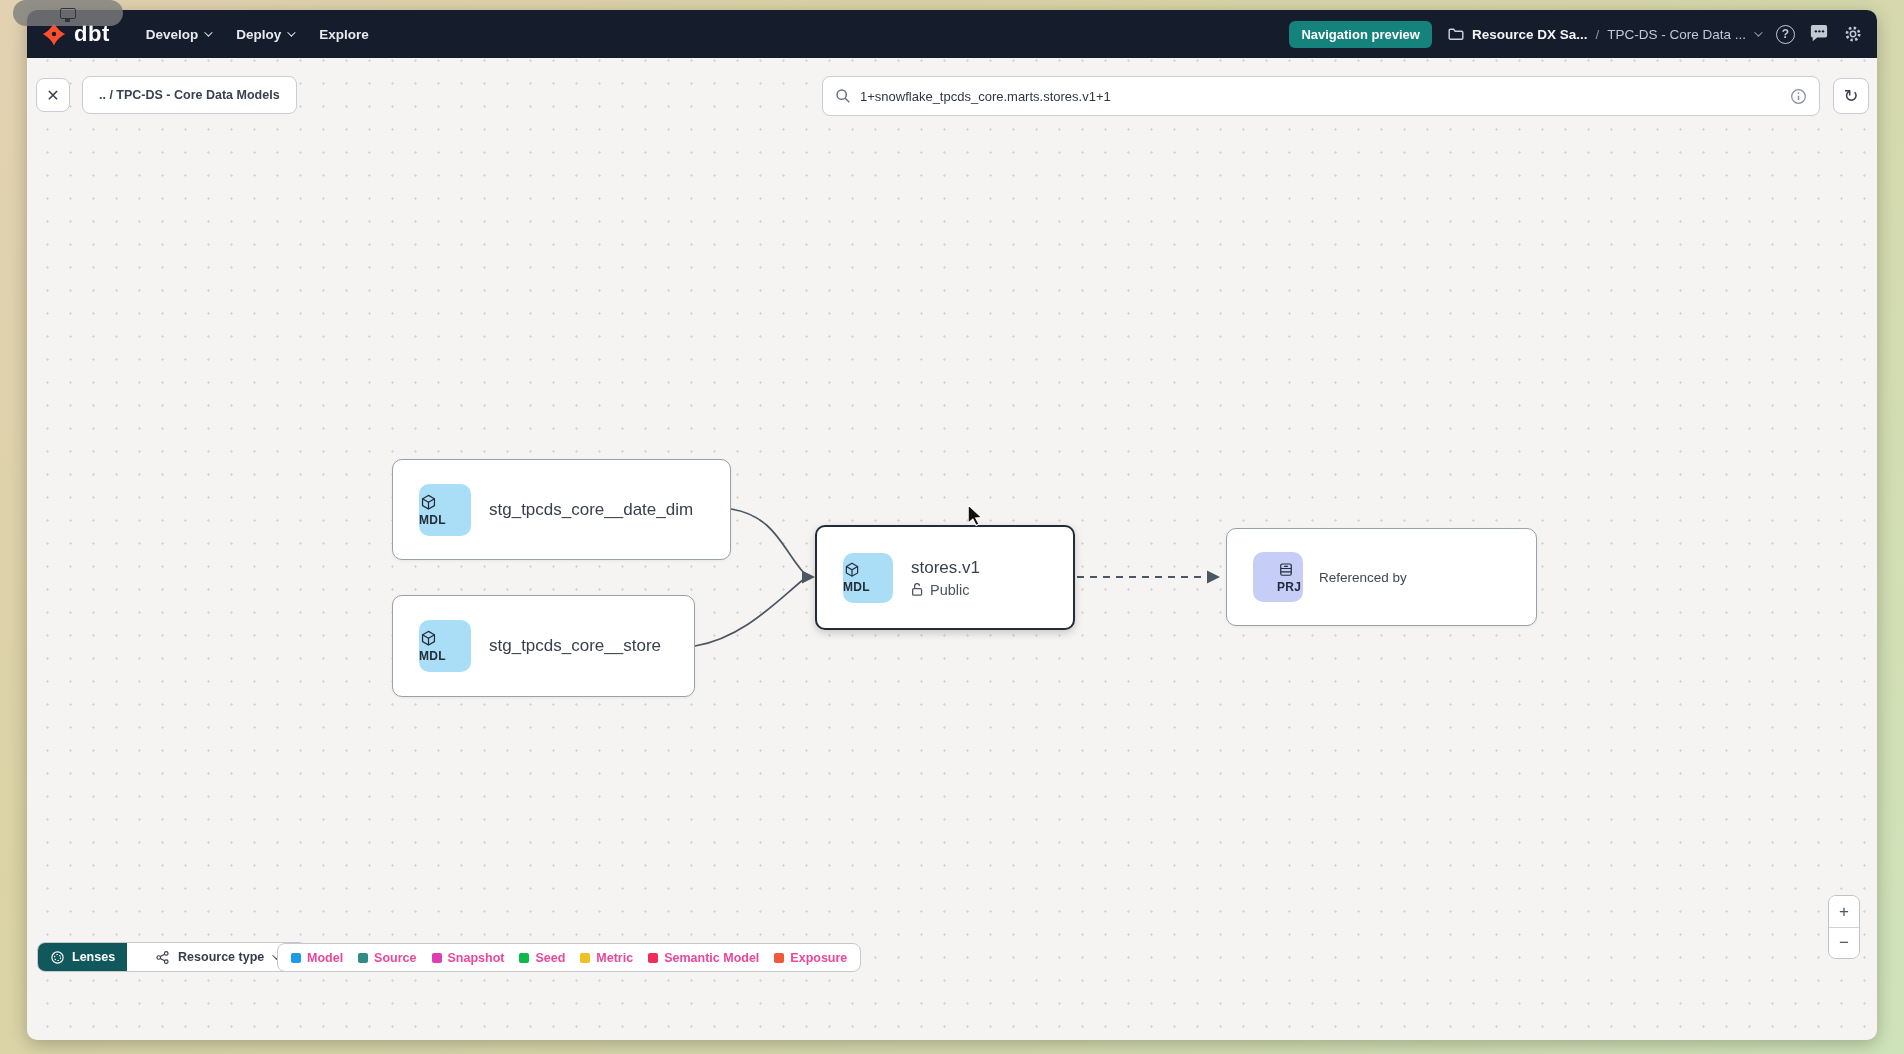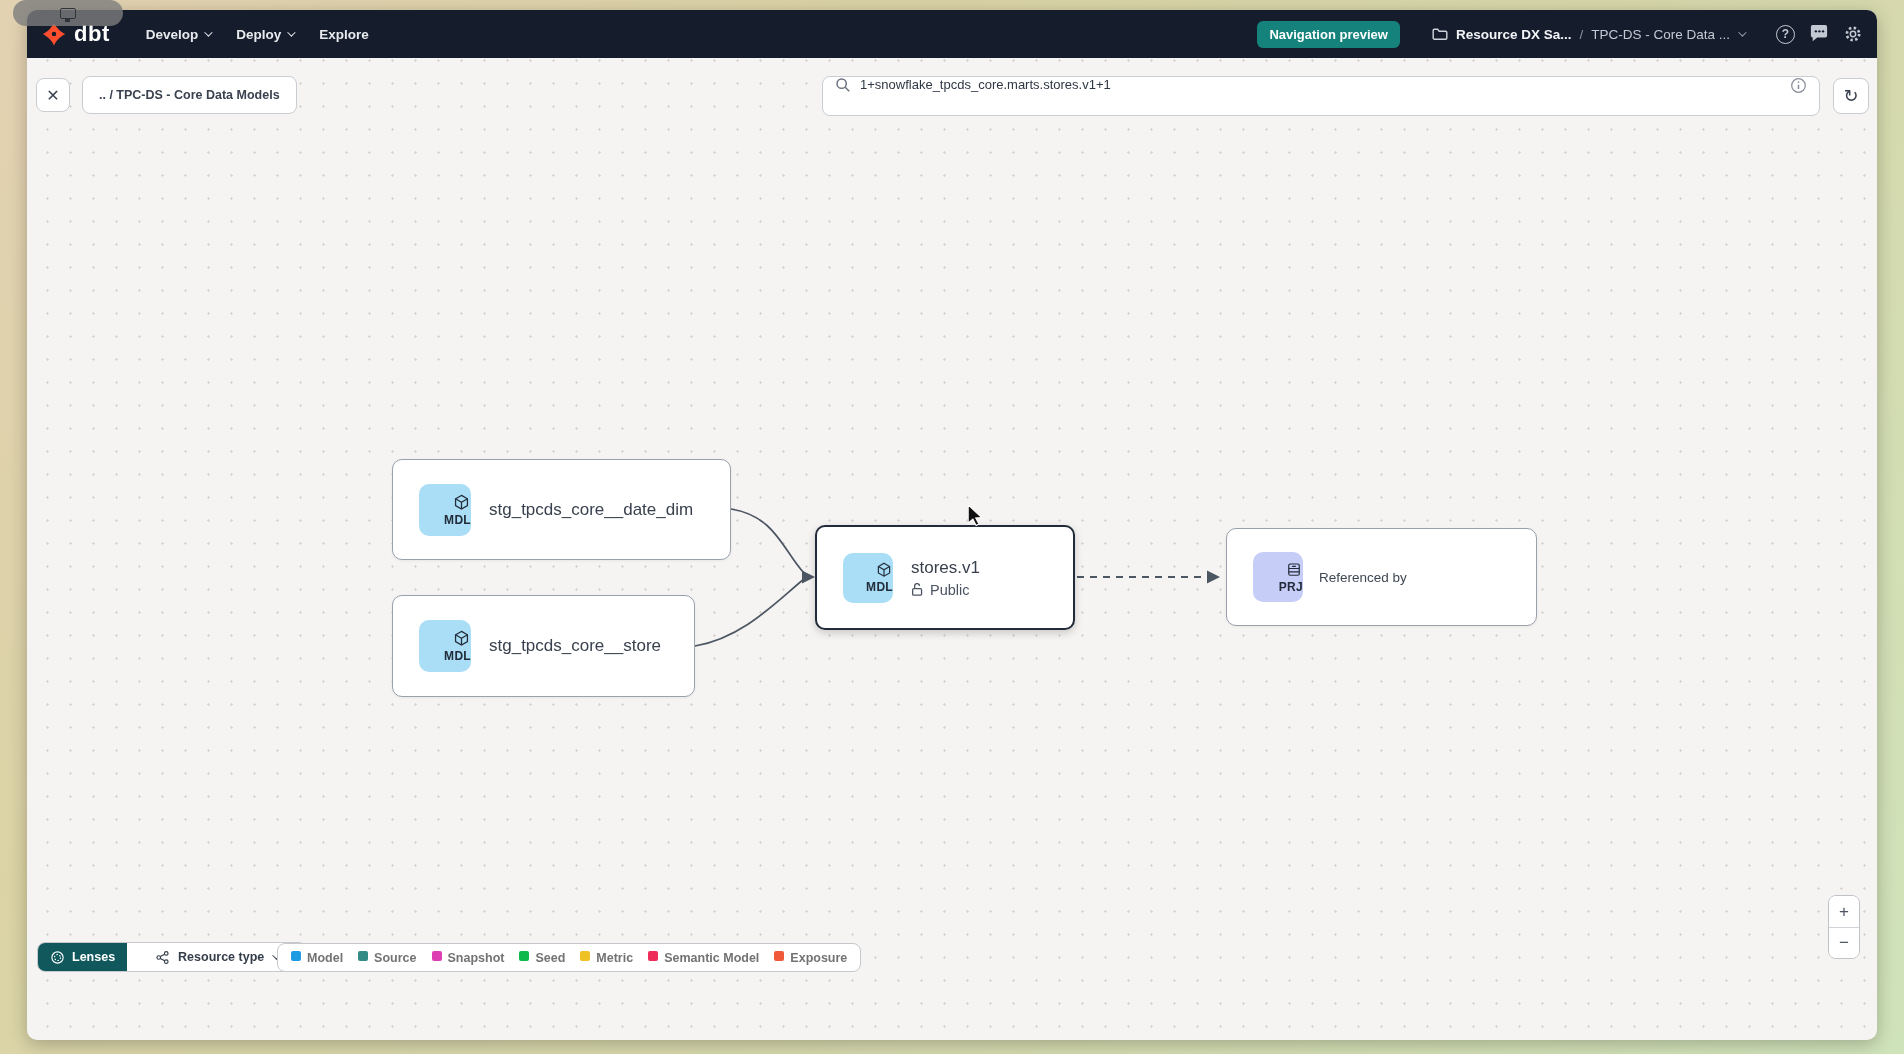--- a/index.html
+++ b/index.html
@@ -13,21 +13,21 @@
 
   
   .navbar { position:absolute; left:0; top:0; width:100%; height:48px; background:#151d2c;
     display:flex; align-items:center; padding:0 14px; gap:26px; z-index:30; }
   .brand { display:flex; align-items:center; gap:7px; margin-right:10px; }
   .brand-word { color:#fff; font-size:22px; font-weight:bold; letter-spacing:.5px; }
   .nav-item { display:flex; align-items:center; gap:6px; color:#e8eaee; font-size:13.5px;
     font-weight:600; cursor:pointer; }
   .chev { width:6px; height:6px; border-right:1.5px solid currentColor; border-bottom:1.5px solid currentColor;
     transform:rotate(45deg) translateY(-2px); display:inline-block; }
-  .nav-right { margin-left:auto; display:flex; align-items:center; gap:32px; }
+  .nav-right { margin-left:auto; display:flex; align-items:center; gap:16px; }
   .preview-badge { background:#15827c; color:#fff; font-size:13px; font-weight:600;
     padding:6px 12px; border-radius:6px; }
   .crumbs { display:flex; align-items:center; gap:8px; color:#cdd2da; font-size:13.5px; }
   .crumb-account { color:#f2f4f7; font-weight:bold; }
   .crumb-sep { color:#8d94a1; }
   .crumb-project { color:#c3c9d3; }
   .nav-icons { display:flex; align-items:center; gap:14px; color:#c3c9d2; }
   .help-circle { width:19px; height:19px; border:1.7px solid #c3c9d2; border-radius:50%;
     display:flex; align-items:center; justify-content:center; font-size:12px; font-weight:bold; color:#c3c9d2; }
 
@@ -38,36 +38,36 @@
   .monitor-ic:after { content:""; position:absolute; left:4px; bottom:-4px; width:5px; height:2.5px; background:#30343a; }
 
   
   .btn-sq { position:absolute; background:#fff; border:1px solid #c9ccd1; border-radius:8px;
     display:flex; align-items:center; justify-content:center; color:#3a4250; cursor:pointer; }
   .close-btn { left:9px; top:68px; width:34px; height:34px; font-size:16px; }
   .path-chip { position:absolute; left:55px; top:66px; height:38px; background:#fff;
     border:1px solid #c9ccd1; border-radius:8px; display:flex; align-items:center; padding:0 16px;
     font-size:12.5px; font-weight:600; color:#3a4250; cursor:pointer; }
   .searchbar { position:absolute; left:795px; top:66px; width:998px; height:40px; background:#fff;
-    border:1px solid #c9ccd1; border-radius:8px; display:flex; align-items:flex-start; padding:0 12px; gap:9px; }
+    border:1px solid #c9ccd1; border-radius:8px; display:flex; align-items:center; padding:0 12px; gap:9px; }
   .searchbar input { flex:1; border:none; outline:none; font-size:13px; color:#2f3744;
     font-family:inherit; background:transparent; }
   .refresh-btn { left:1806px; top:68px; width:36px; height:36px; font-size:18px; }
 
   
   .canvas { position:absolute; inset:48px 0 0 0;
     background-image:radial-gradient(circle,#d9d6d1 1.1px,transparent 1.3px);
     background-size:23px 23px; background-position:9px 14px; }
   .edges { position:absolute; left:0; top:0; pointer-events:none; }
 
   .node { position:absolute; background:#fff; border:1px solid #99a1ac; border-radius:10px;
     display:flex; align-items:center; gap:18px; padding:0 20px 0 26px; cursor:pointer;
     box-shadow:0 1px 3px rgba(0,0,0,.06); }
   .node.selected { border:2px solid #222b3a; box-shadow:0 3px 8px rgba(0,0,0,.18); }
-  .badge { border-radius:10px; display:flex; flex-direction:column; align-items:flex-end;
+  .badge { border-radius:10px; display:flex; flex-direction:column; align-items:flex-start;
     justify-content:center; gap:1px; flex:0 0 auto; }
   .badge-mdl { background:#a9def6; }
   .badge-prj { background:#c6cdf7;padding-left:24px; }
   .badge-label { font-size:12px; font-weight:bold; color:#232c3a; letter-spacing:.3px; }
   .node-title { font-size:17px; color:#39414e; font-weight:500; white-space:nowrap; }
   .node-col { display:flex; flex-direction:column; gap:4px; }
   .access-row { display:flex; align-items:center; gap:6px; color:#4c5462; font-size:14.5px; }
   .eyebrow { font-size:13.5px; color:#3f4754; }
   .node-title-lg { font-size:17.5px; color:#2f3744; }
 
@@ -76,21 +76,21 @@
   
   .lens-group { position:absolute; left:10px; top:932px; height:30px; display:flex;
     border:1px solid #c6c8cb; border-radius:8px; overflow:hidden; background:#fff; }
   .lenses-btn { background:#10585c; color:#fff; display:flex; align-items:center; gap:7px;
     padding:0 12px; font-size:12.5px; font-weight:bold; cursor:pointer; }
   .restype-btn { background:#fff; color:#343d4a; display:flex; align-items:center; gap:8px;
     padding:0 28px; font-size:12.5px; font-weight:600; cursor:pointer; }
   .restype-btn .chev { border-color:#343d4a; }
   .legend { position:absolute; left:250px; top:933px; height:29px; background:#fff;
     border:1px solid #c6c8cb; border-radius:8px; display:flex; align-items:center; gap:15px; padding:0 13px; }
-  .legend-item { display:flex; align-items:flex-start; gap:6px; font-size:12.5px; font-weight:600; color:#737373; }
+  .legend-item { display:flex; align-items:center; gap:6px; font-size:12.5px; font-weight:600; color:#ec4899; }
   .swatch { width:10px; height:10px; border-radius:2px; display:inline-block; }
   .zoomctl { position:absolute; left:1801px; top:885px; width:32px; border:1px solid #bfc2c6;
     border-radius:8px; overflow:hidden; background:#fff; display:flex; flex-direction:column; }
   .zoom-btn { height:31px; display:flex; align-items:center; justify-content:center; font-size:17px;
     color:#4c5462; cursor:pointer; background:#fff; }
   .zoom-btn + .zoom-btn { border-top:1px solid #cfd2d6; }
 </style>
 </head>
 <body>
 

